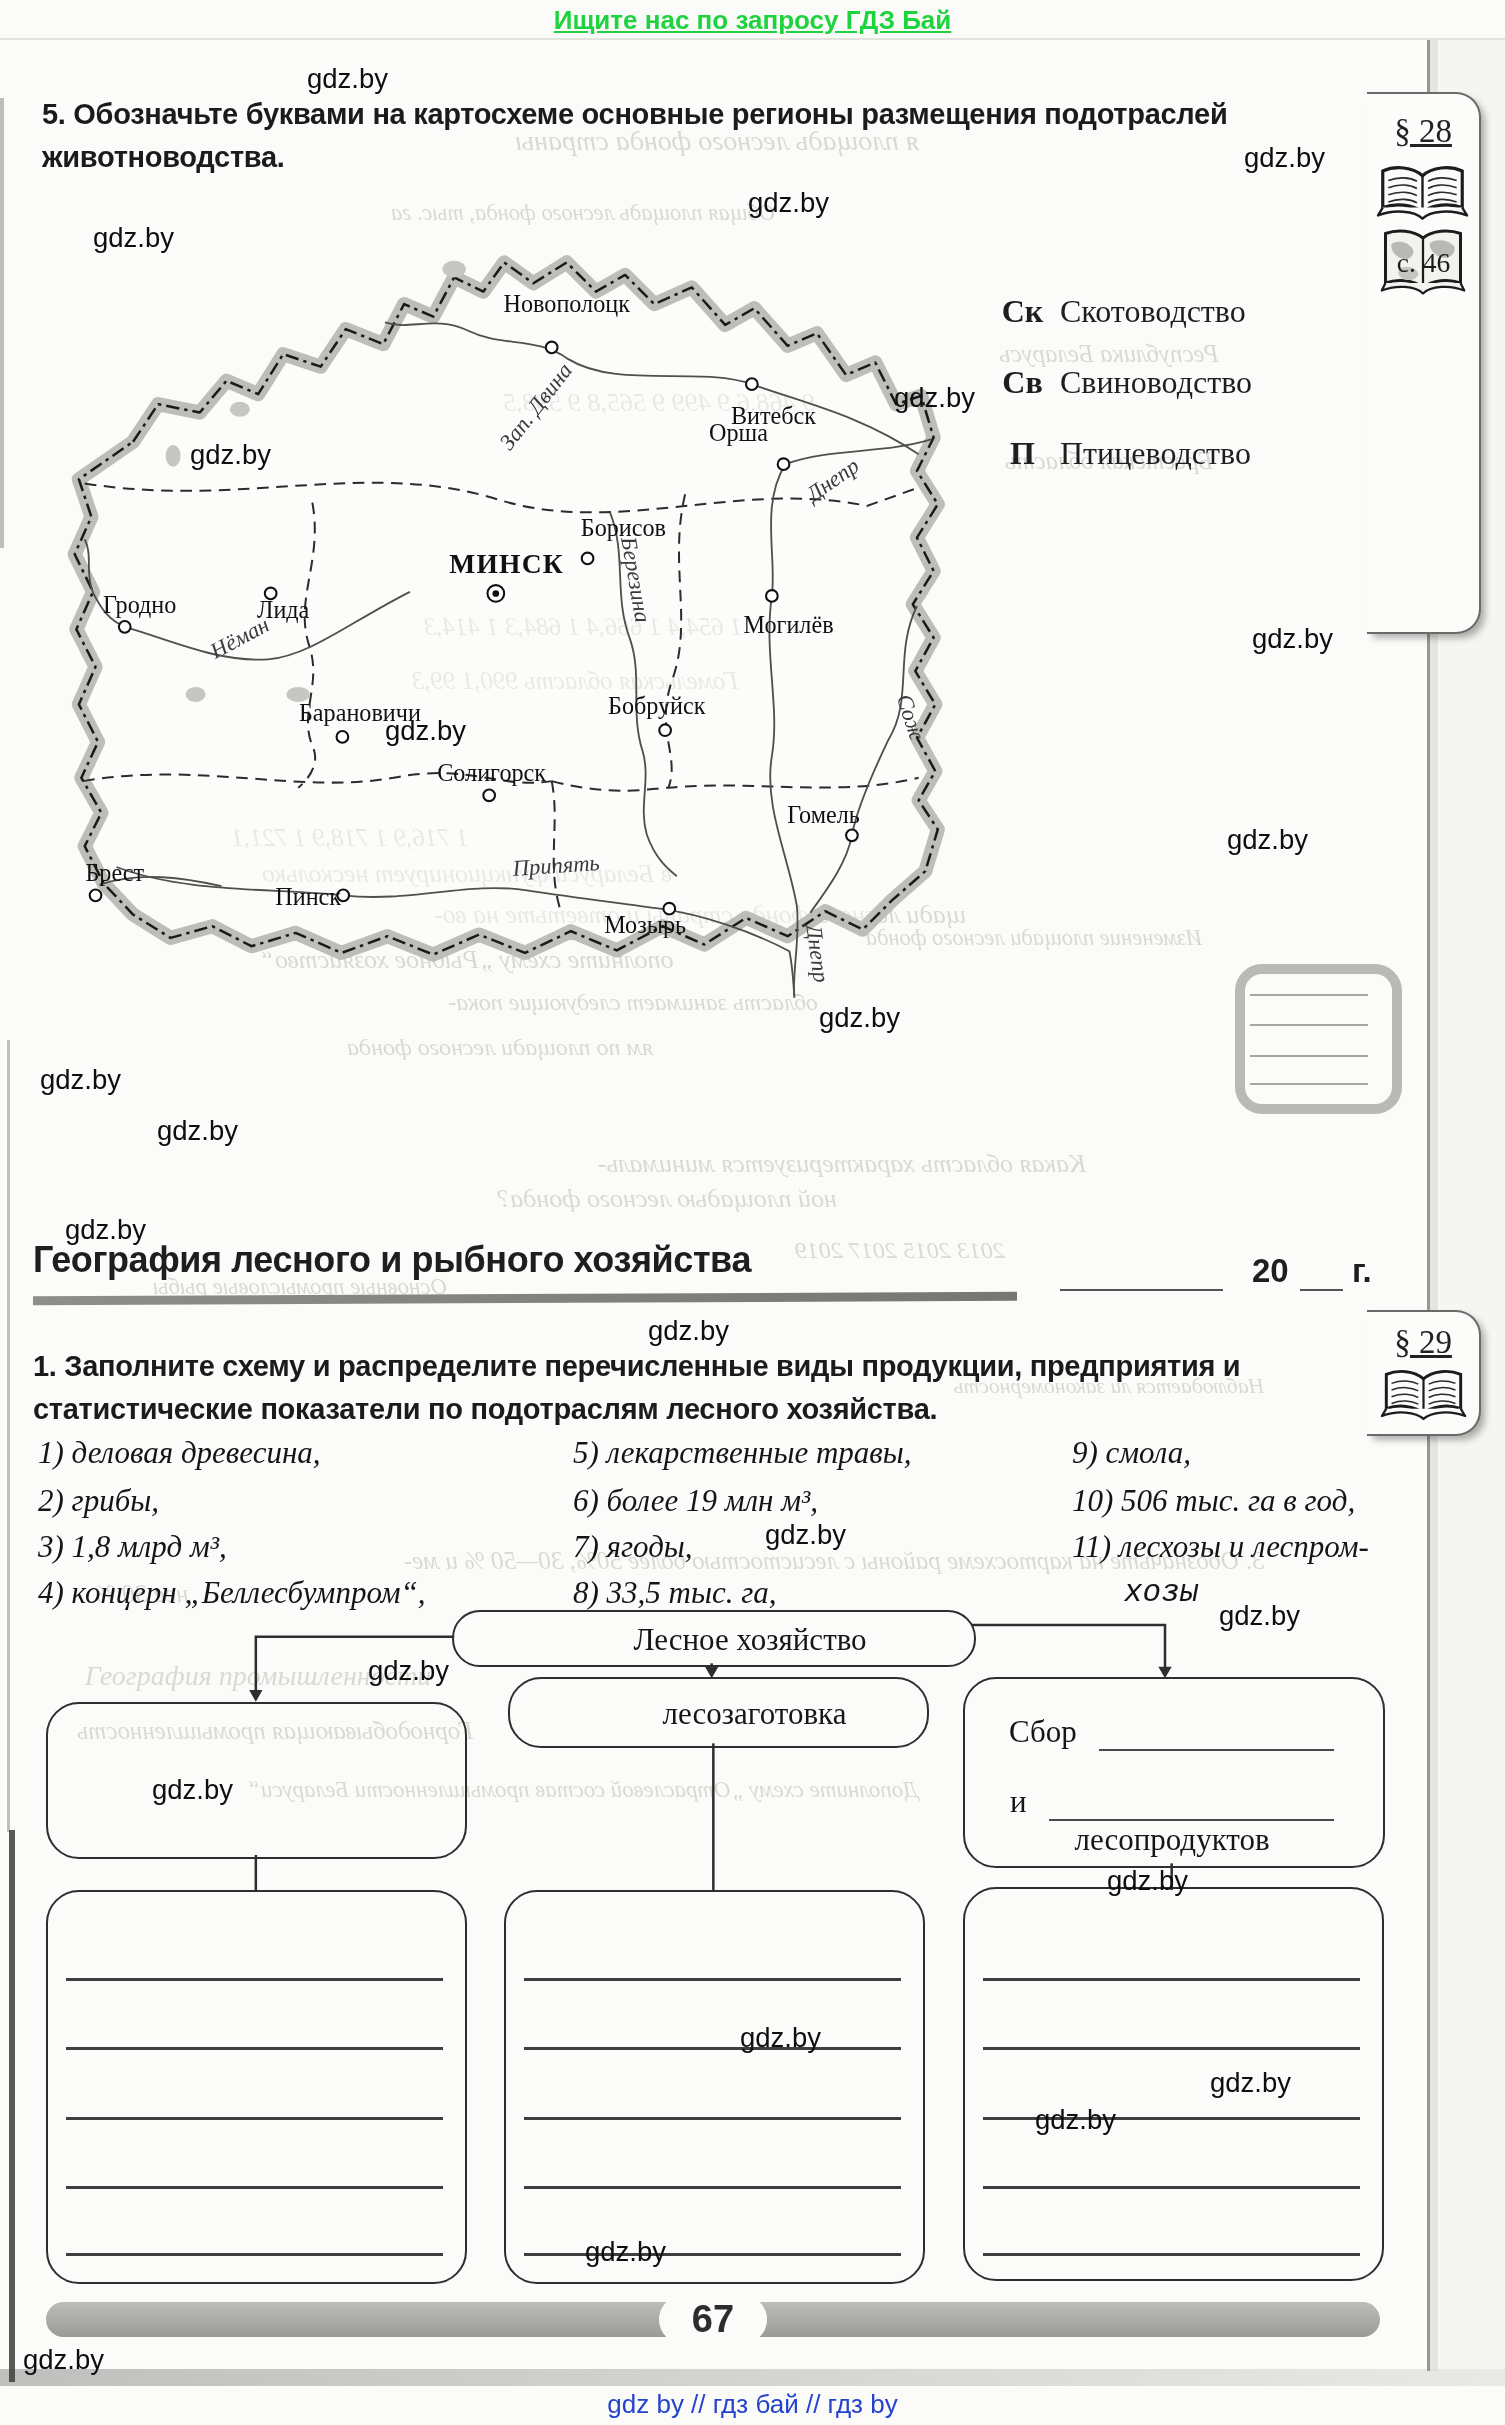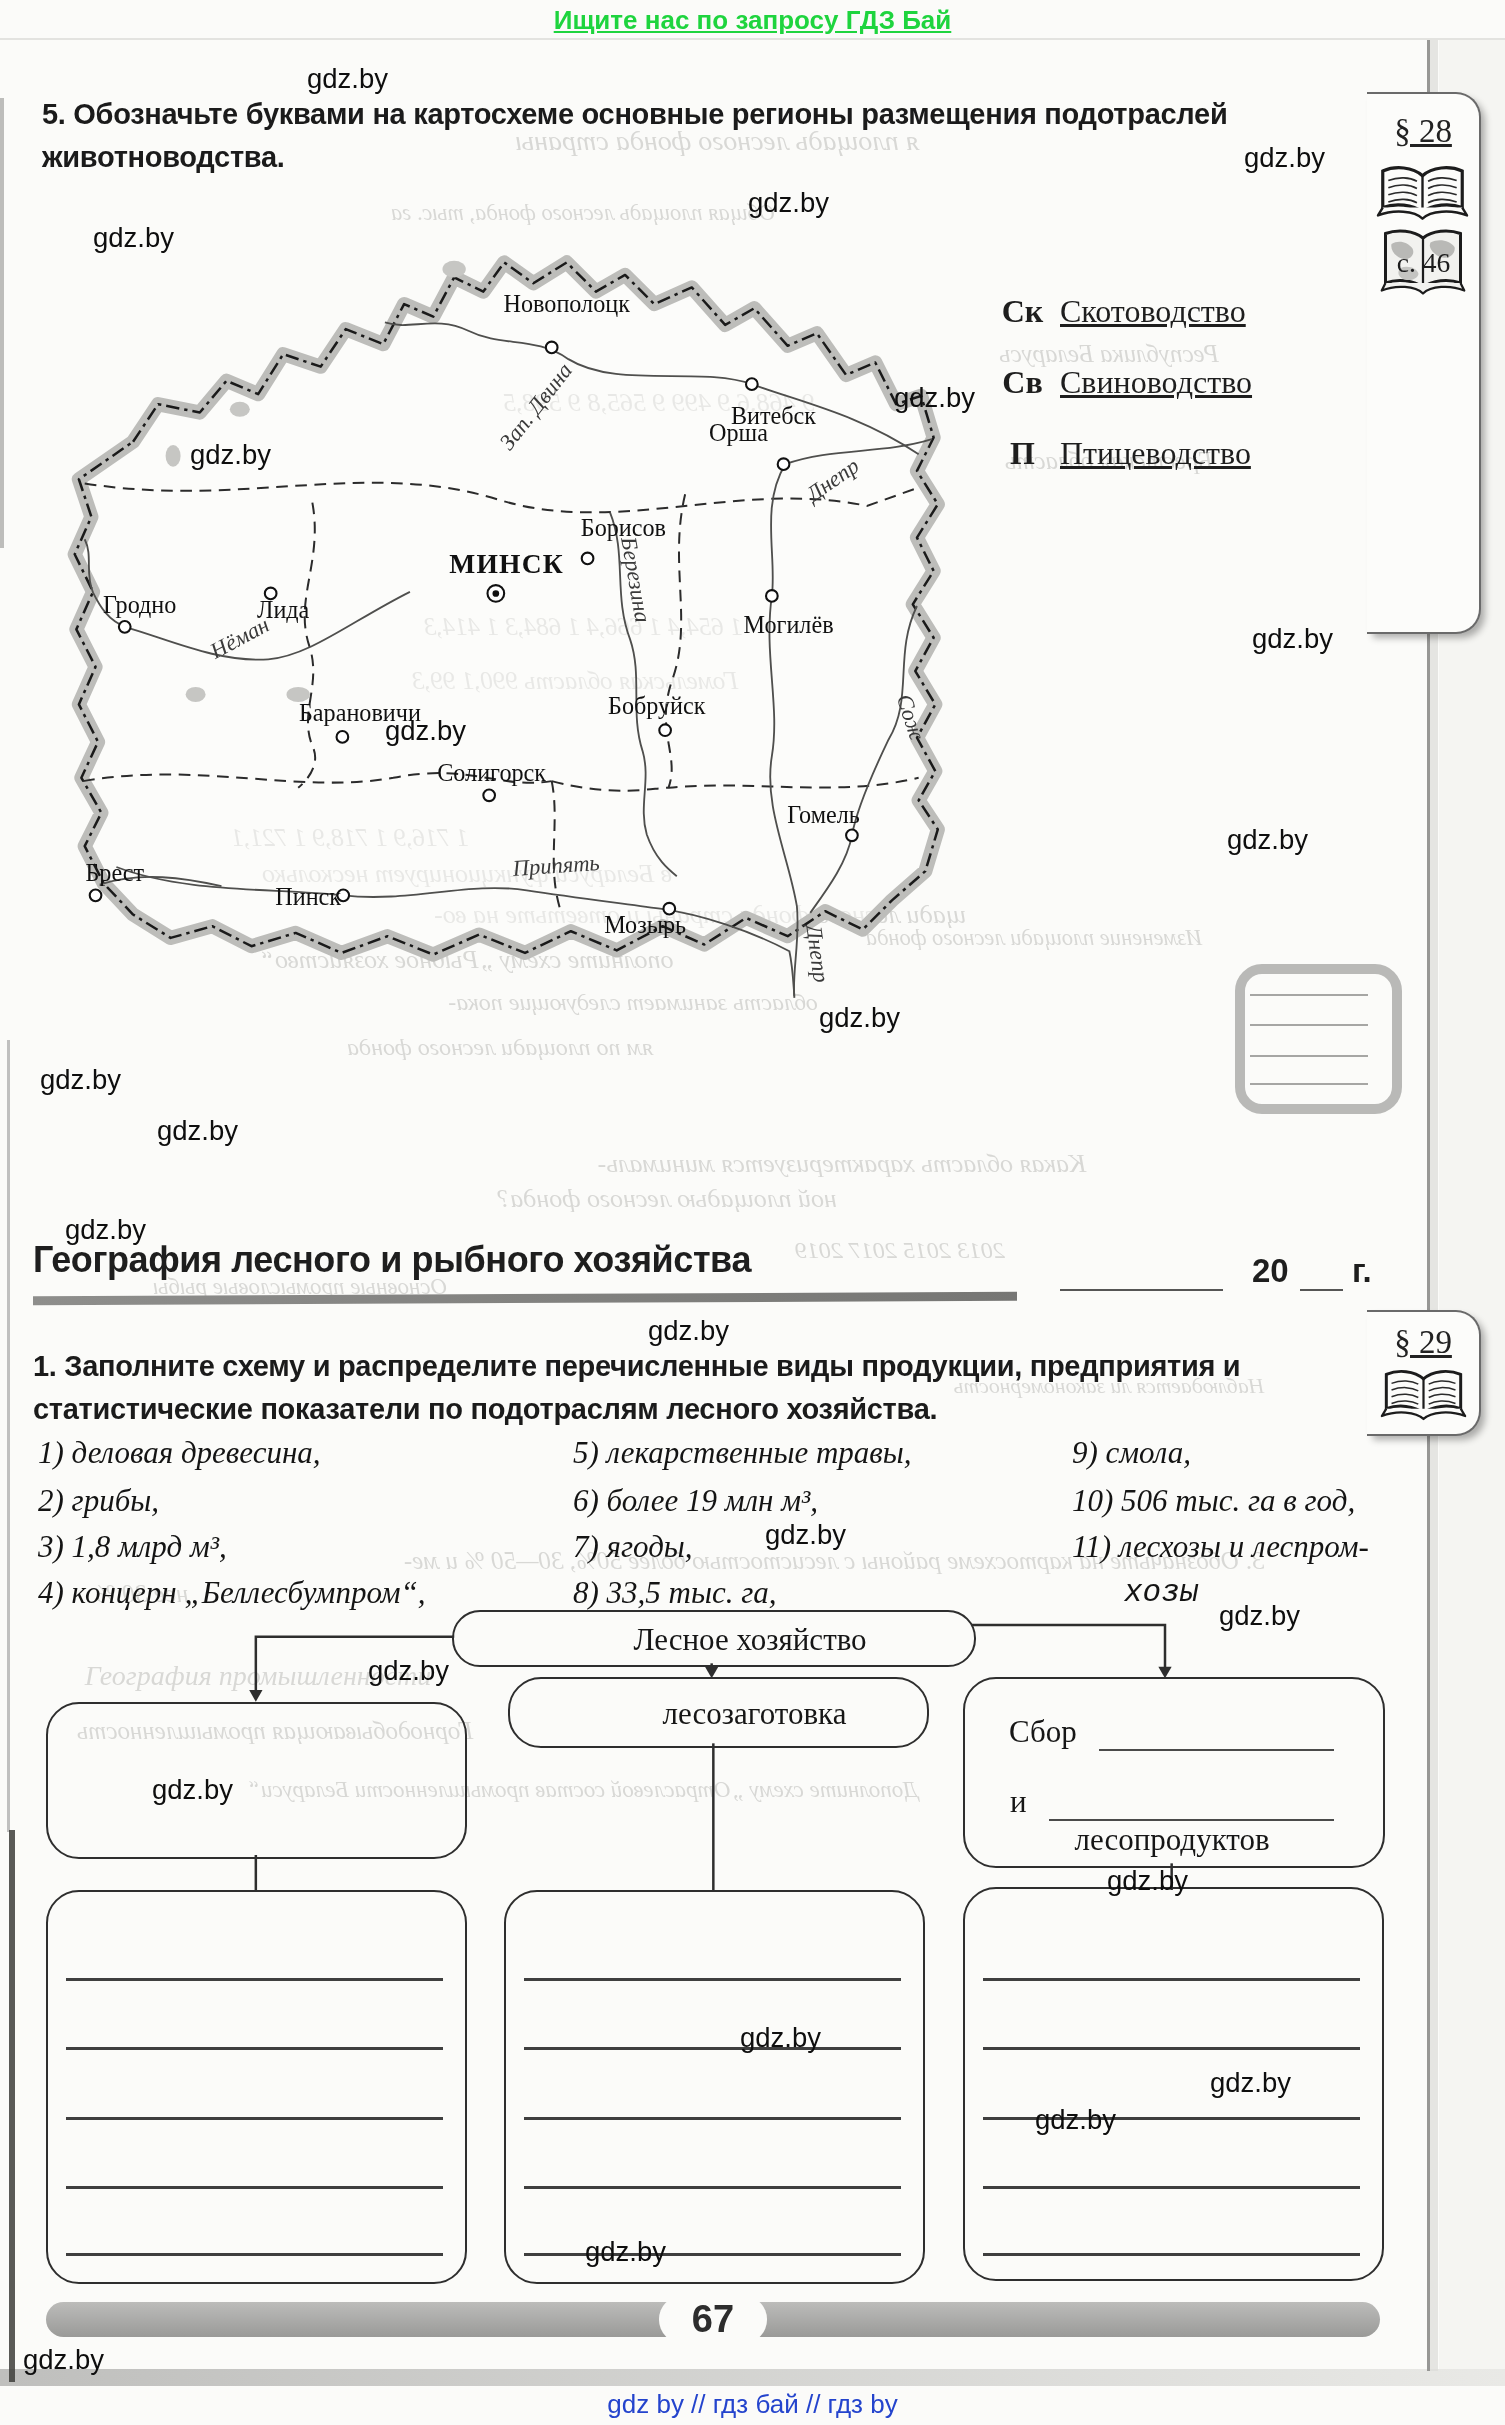--- a/index.html
+++ b/index.html
@@ -27,21 +27,21 @@
   .tab{position:absolute;left:1367px;width:112px;background:#fcfcfa;border:2.5px solid #6a6a6a;border-left:none;
        border-radius:0 25px 25px 0;box-shadow:5px 5px 7.5px -1.7px rgba(0,0,0,.30);z-index:6;}
   .partxt{position:absolute;width:112px;text-align:center;font:33px "Liberation Serif",serif;color:#222;z-index:7;text-decoration:underline;}
   .bookicon{position:absolute;z-index:7;}
   #atlas-page{position:absolute;left:1380px;top:247px;width:87px;text-align:center;
               font:27.5px "Liberation Serif",serif;color:#1d1d1d;z-index:8;}
   
   #legend{position:absolute;left:990px;top:293px;z-index:3;}
   .legend-row{height:71px;}
   .legend-abbr{display:inline-block;width:65px;font:700 32px "Liberation Serif",serif;text-align:center;}
-  .legend-label{font:32px "Liberation Serif",serif;margin-left:5px;text-decoration:underline;}
+  .legend-label{font:32px "Liberation Serif",serif;margin-left:5px;}
   
   #map{position:absolute;left:33px;top:204px;z-index:2;}
   .city-dot{fill:#ffffff;stroke:#111;stroke-width:2.5;}
   .city-core{fill:#111;}
   .city-name{font:29px "Liberation Serif",serif;fill:#111;}
   .city-name.cap{font:700 33px "Liberation Serif",serif;letter-spacing:1.5px;}
   .river-name{font:italic 27px "Liberation Serif",serif;fill:#3a3a3a;}
   
   #notesbox{position:absolute;left:1235px;top:964px;width:147px;height:130px;border:10.8px solid #b9b9b7;
             border-radius:27px;background:#fbfbf9;z-index:2;}

